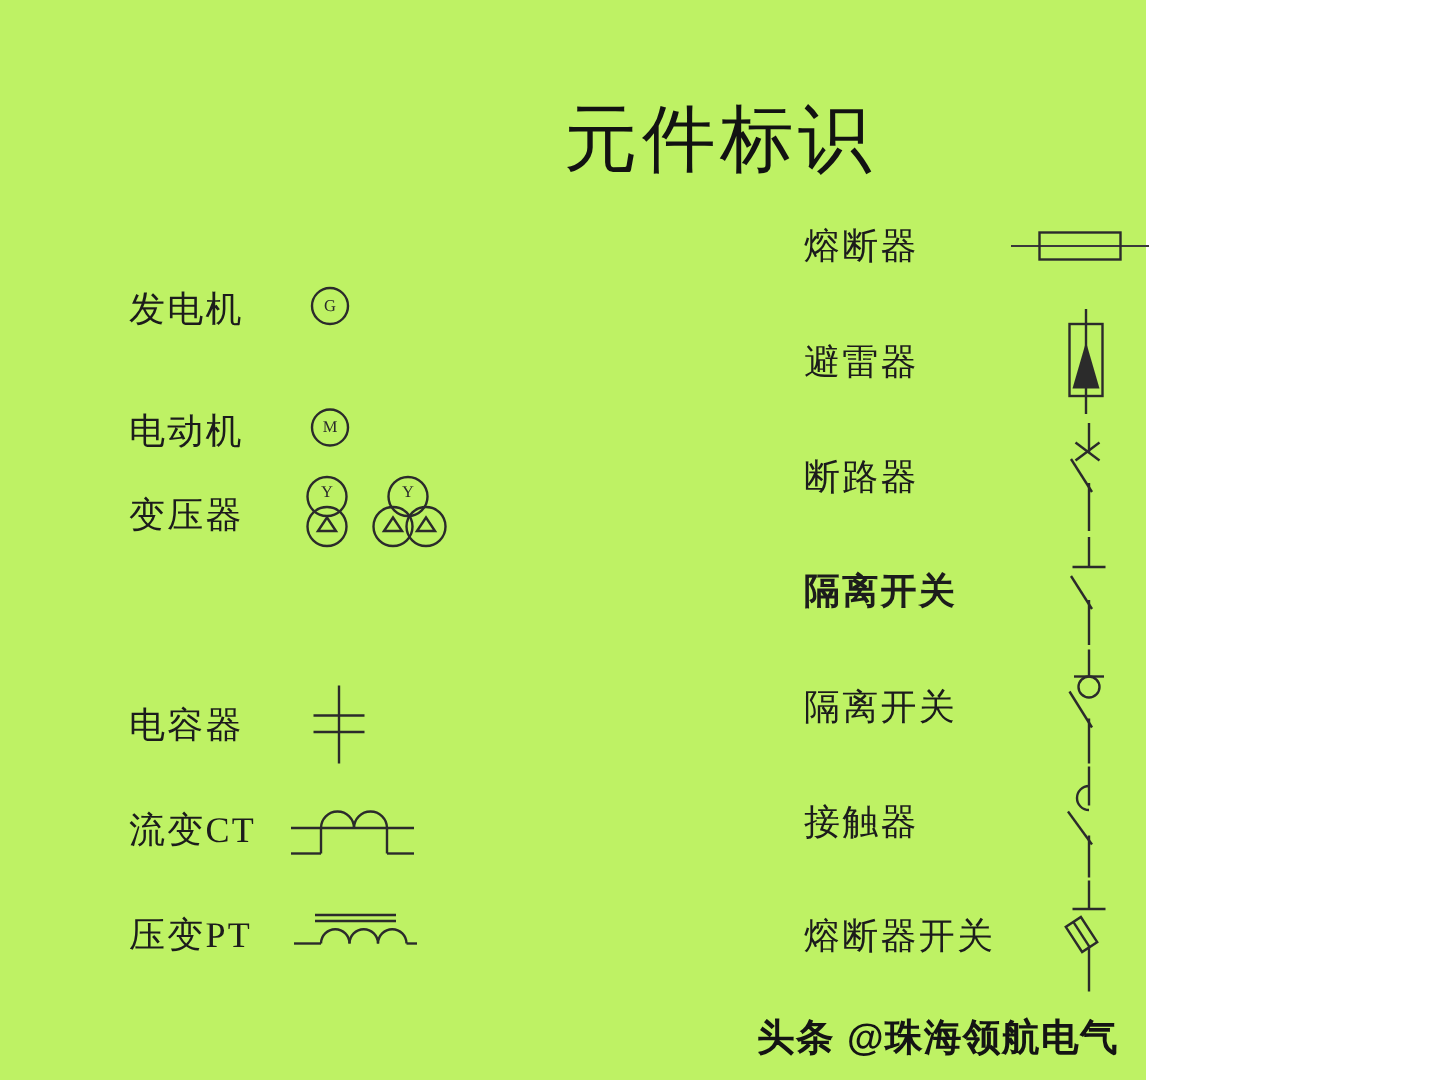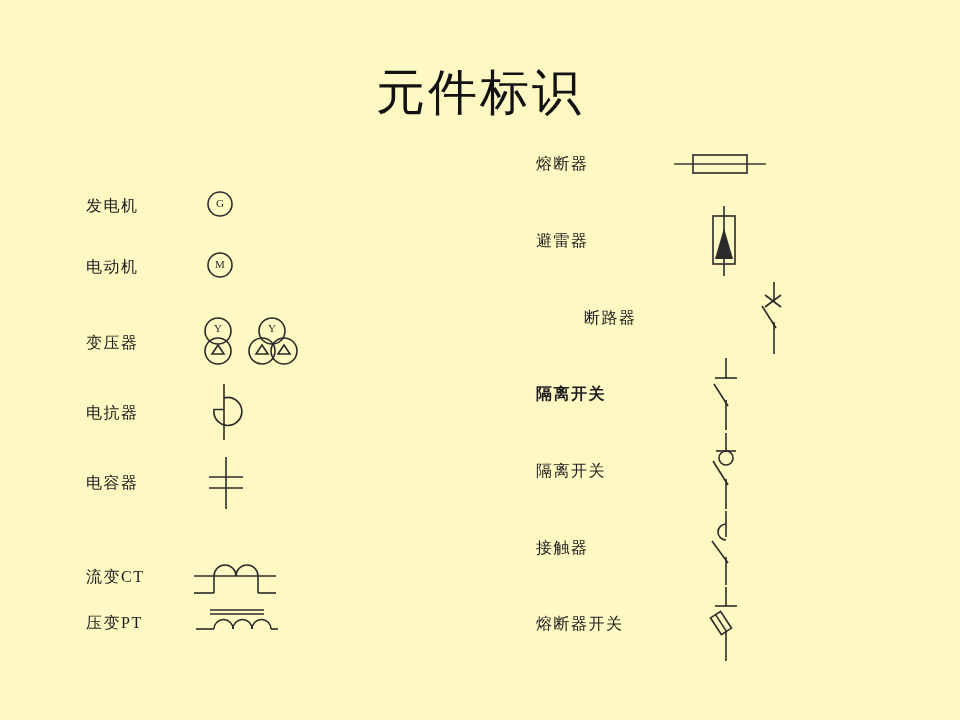--- a/index.html
+++ b/index.html
@@ -12,23 +12,23 @@
     height: 720px;
     position: relative;
     overflow: hidden;
     font-family: "Liberation Serif", "DejaVu Serif", serif;
     color: #1a1a1a;
   }
 
   #slide {
     position: absolute;
     left: 0; top: 0;
-    width: 960px;
+    width: 764px;
     height: 720px;
-    background: #fef9c3;
+    background: #bef264;
   }
 
   .title {
     position: absolute;
     left: 0;
     top: 60px;
     width: 960px;
     text-align: center;
     font-size: 49px;
     font-weight: 400;
@@ -40,21 +40,21 @@
   
   .row {
     position: absolute;
     height: 62px;
   }
   .row .label {
     position: absolute;
     left: 0;
     top: 50%;
     transform: translateY(-50%);
-    font-size: 16px;
+    font-size: 24px;
     letter-spacing: 1.5px;
     white-space: nowrap;
     color: #1c1c1c;
     font-family: "Liberation Serif", "DejaVu Serif", serif;
   }
   .row .sym {
     position: absolute;
     top: 50%;
     transform: translateY(-50%);
     display: block;
@@ -111,21 +111,21 @@
   <div class="row col-left" style="top:175px;">
     <div class="label">发电机</div>
     <div class="sym">
       <svg width="40" height="40" viewBox="0 0 40 40">
         <circle class="stroke" cx="20" cy="18" r="12"></circle>
         <text class="glyph" x="20" y="18.5">G</text>
       </svg>
     </div>
   </div>
 
-  <div class="row col-left" style="top:236px;">
+  <div class="row col-left" style="top:256px;">
     <div class="label">电动机</div>
     <div class="sym">
       <svg width="40" height="40" viewBox="0 0 40 40">
         <circle class="stroke" cx="20" cy="18" r="12"></circle>
         <text class="glyph" x="20" y="18.5">M</text>
       </svg>
     </div>
   </div>
 
   <div class="row col-left" style="top:312px;">
@@ -141,43 +141,33 @@
         <circle class="stroke" cx="78" cy="18" r="13"></circle>
         <circle class="stroke" cx="68" cy="38" r="13"></circle>
         <circle class="stroke" cx="90" cy="38" r="13"></circle>
         <text class="glyph" x="78" y="16">Y</text>
         <path class="stroke" d="M62 41 L68 32 L74 41 Z" fill="none"></path>
         <path class="stroke" d="M84 41 L90 32 L96 41 Z" fill="none"></path>
       </svg>
     </div>
   </div>
 
-  <div class="row col-left" style="top:382px;">
-    <div class="label">电抗器</div>
-    <div class="sym" style="left:116px;">
-      <svg width="44" height="62" viewBox="0 0 44 62">
-        <line class="stroke" x1="22" y1="2" x2="22" y2="58"></line>
-
-        <path class="stroke" d="M22 16 A 14 14 0 1 1 12 27.5 L22 27.5"></path>
-      </svg>
-    </div>
-  </div>
 
   <div class="row col-left" style="top:452px;text-align:right;">
     <div class="label">电容器</div>
     <div class="sym" style="left:116px;">
       <svg width="48" height="56" viewBox="0 0 48 56">
         <line class="stroke" x1="24" y1="2" x2="24" y2="54"></line>
         <line class="stroke" x1="7" y1="22" x2="41" y2="22" stroke-width="2.2"></line>
         <line class="stroke" x1="7" y1="33" x2="41" y2="33" stroke-width="2.2"></line>
       </svg>
     </div>
   </div>
 
-  <div class="row col-left" style="top:546px;">
+  <div class="row col-left" style="top:522px;">
     <div class="label">流变CT</div>
     <div class="sym" style="left:104px;">
       <svg width="90" height="56" viewBox="0 0 90 56">
 
         <line class="stroke" x1="4" y1="27" x2="86" y2="27"></line>
 
         <path class="stroke" d="M24 27 A 11 11 0 0 1 46 27"></path>
         <path class="stroke" d="M46 27 A 11 11 0 0 1 68 27"></path>
 
         <line class="stroke" x1="24" y1="27" x2="24" y2="44"></line>
@@ -219,21 +209,21 @@
     <div class="label">避雷器</div>
     <div class="sym" style="left:168px;">
       <svg width="40" height="74" viewBox="0 0 40 74">
         <line class="stroke" x1="20" y1="2" x2="20" y2="72"></line>
         <rect class="stroke" x="9" y="12" width="22" height="48"></rect>
         <path class="fillblk" d="M20 24 L29 55 L11 55 Z"></path>
       </svg>
     </div>
   </div>
 
-  <div class="row col-right" style="top:287px;margin-left:48px;">
+  <div class="row col-right" style="top:287px;">
     <div class="label">断路器</div>
     <div class="sym" style="left:168px;">
       <svg width="40" height="72" viewBox="0 0 40 72">
 
         <line class="stroke" x1="22" y1="0" x2="22" y2="20"></line>
 
         <line class="stroke" x1="13" y1="13" x2="29" y2="25"></line>
         <line class="stroke" x1="29" y1="13" x2="13" y2="25"></line>
 
         <line class="stroke" x1="10" y1="24" x2="24" y2="46"></line>
@@ -290,14 +280,15 @@
       <svg width="40" height="74" viewBox="0 0 40 74">
         <line class="stroke" x1="22" y1="0" x2="22" y2="26"></line>
 
         <path class="stroke" d="M22 13 A 8 8 0 0 0 22 29"></path>
         <line class="stroke" x1="8" y1="30" x2="24" y2="52"></line>
         <line class="stroke" x1="22" y1="46" x2="22" y2="74"></line>
       </svg>
     </div>
   </div>
 
+  <div class="watermark">头条 @珠海领航电气</div>
 
 </div>
 
 </body></html>

